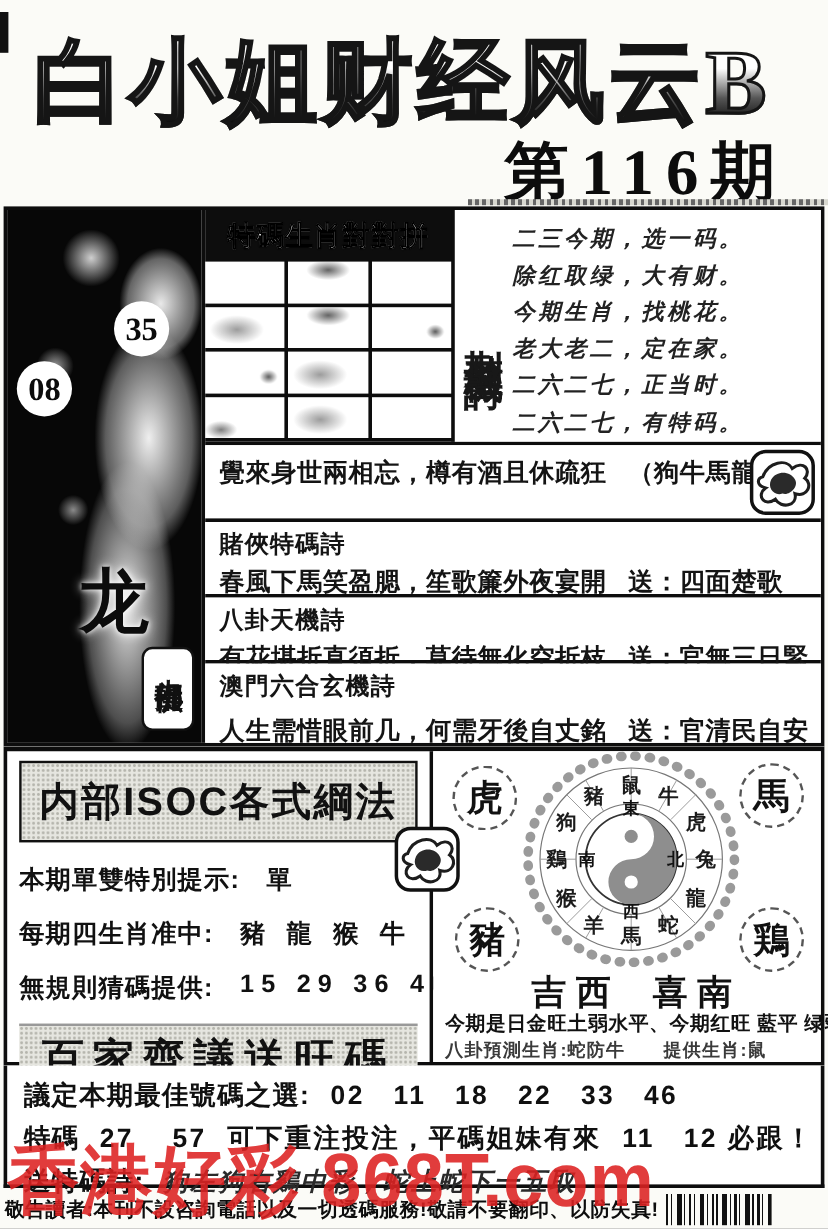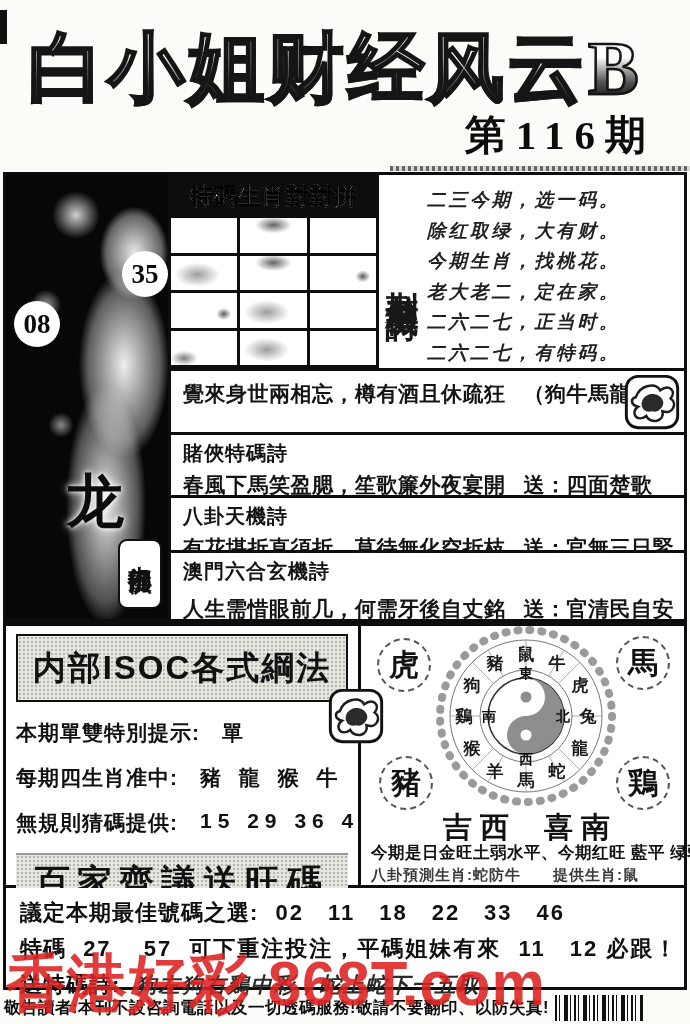--- a/index.html
+++ b/index.html
@@ -10,40 +10,40 @@
 
   
   .header { position:absolute; top:0; left:0; right:0; height:170px; }
   .main-title { position:absolute; top:18px; left:28px; width:640px;
     font-family:"Liberation Serif", serif; font-weight:900; font-size:76px;
     letter-spacing:4px; white-space:nowrap;
     background:linear-gradient(180deg,#fff 0%,#fff 38%,#555 62%,#000 85%);
     -webkit-background-clip:text; background-clip:text; color:transparent;
     -webkit-text-stroke:2.5px #151515; }
   .issue { position:absolute; top:108px; right:34px; font-family:"Liberation Serif", serif;
-    font-weight:900; font-size:41px; letter-spacing:10px; color:#0c0c0c; }
+    font-weight:900; font-size:54px; letter-spacing:10px; color:#0c0c0c; }
   .header-divider { position:absolute; top:166px; left:390px; right:0; height:5px;
     background:repeating-linear-gradient(90deg,#666 0 3px,#d8d8d0 3px 6px); }
 
   
   .top-main { position:absolute; top:172px; left:3px; right:3px; height:450px;
     display:flex; border:3px solid #0d0d0d; background:#fff; }
   .photo-col { width:237px; position:relative; background:
       radial-gradient(ellipse 46px 62px at 128px 78px, #e9e9e9, rgba(215,215,215,.45) 60%, transparent 75%),
       radial-gradient(ellipse 58px 120px at 118px 190px, #efefef, rgba(222,222,222,.4) 62%, transparent 78%),
       radial-gradient(ellipse 50px 150px at 100px 330px, #e4e4e4, rgba(210,210,210,.35) 65%, transparent 80%),
       radial-gradient(ellipse 34px 34px at 70px 40px, #cfcfcf, transparent 70%),
       radial-gradient(ellipse 22px 22px at 40px 130px, #9a9a9a, transparent 70%),
       radial-gradient(ellipse 18px 18px at 55px 250px, #8a8a8a, transparent 70%),
       #070707; }
   .ball { position:absolute; width:46px; height:46px; border-radius:50%; background:#fff;
     color:#0b0b0b; font-family:"Liberation Serif", serif; font-weight:700; font-size:27px;
     display:flex; align-items:center; justify-content:center; }
   .ball-left { left:8px; top:126px; }
-  .ball-right { right:0; top:76px; }
+  .ball-right { right:27px; top:76px; }
   .photo-char { position:absolute; right:44px; bottom:78px; font-family:"Liberation Serif", serif;
     font-weight:900; font-size:58px; color:#0c0c0c;
     text-shadow:0 0 10px rgba(255,255,255,.95), 0 0 4px rgba(255,255,255,.9); }
   .credit-box { position:absolute; right:6px; bottom:10px; background:#fff; border:2px solid #111;
     border-radius:9px; padding:5px 6px; writing-mode:vertical-rl; height:70px;
     font-weight:700; font-size:24px; line-height:28px; letter-spacing:2px; }
 
   .right-col { flex:1; display:flex; flex-direction:column; border-left:3px solid #0d0d0d; }
 
   .row-grid { height:196px; display:flex; border-bottom:3px solid #0d0d0d;justify-content:space-between; }

